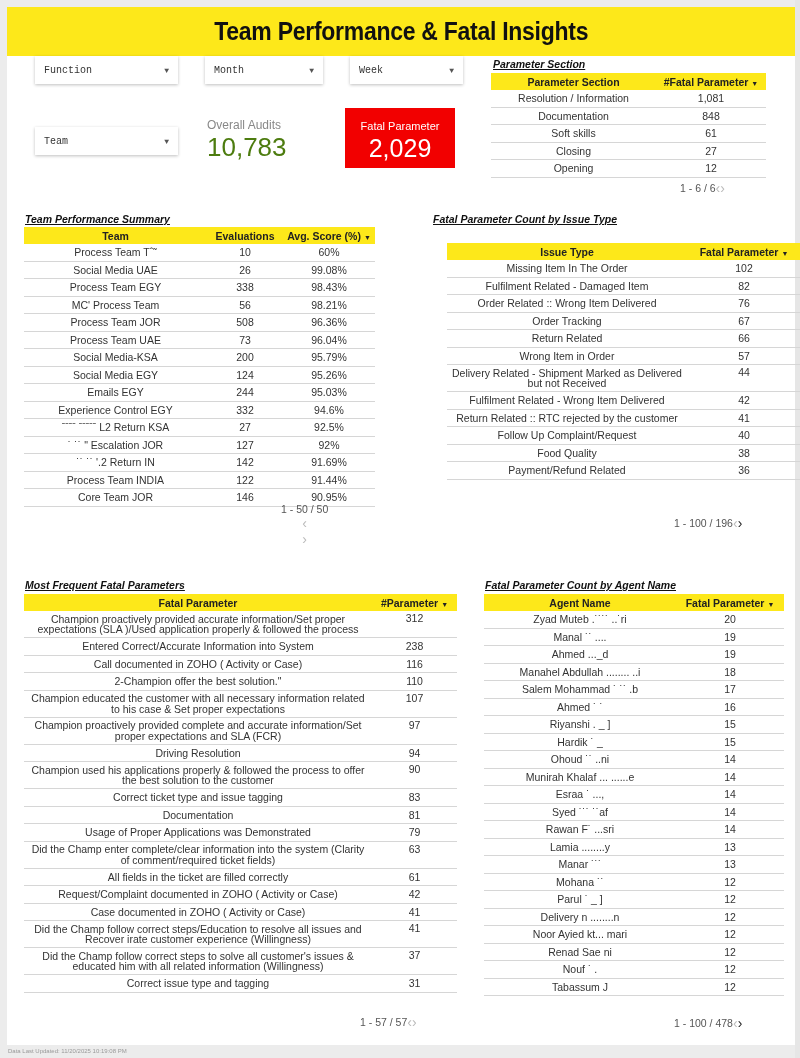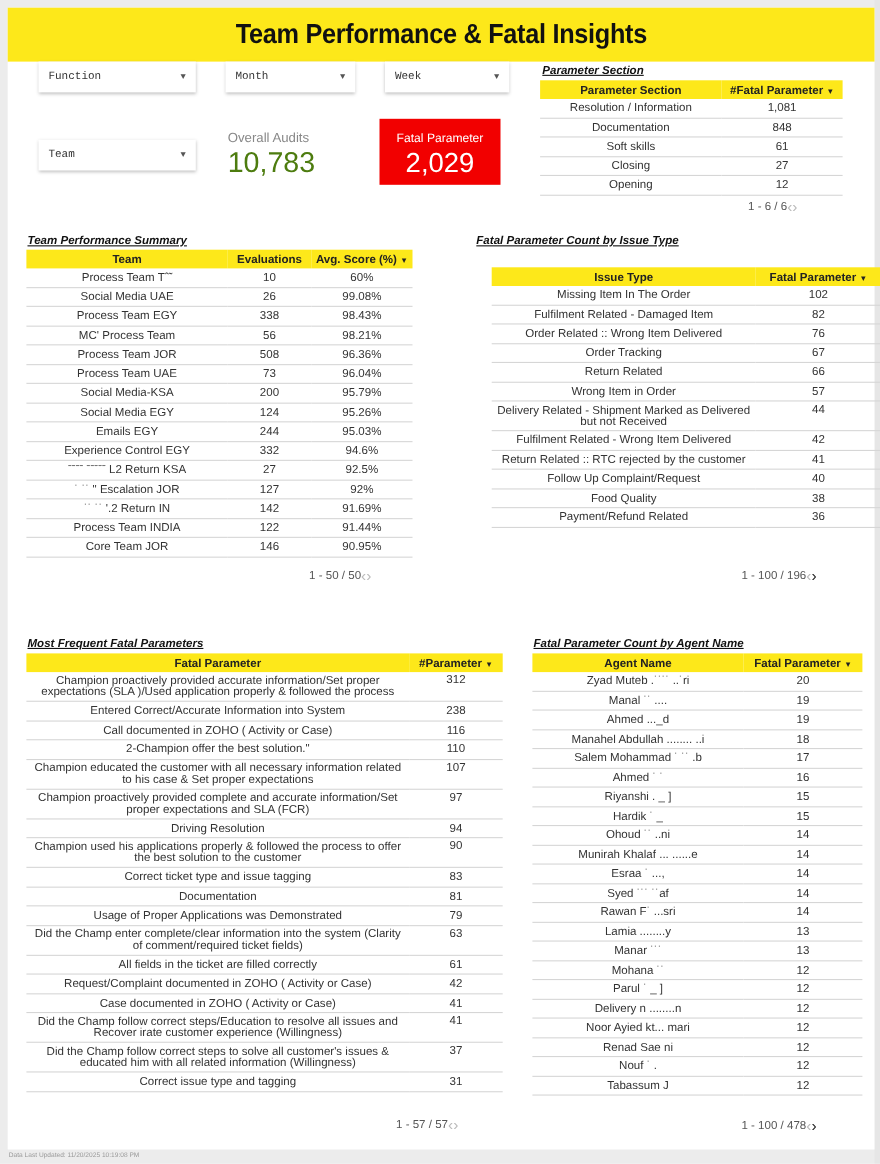--- a/index.html
+++ b/index.html
@@ -231,21 +231,21 @@
           <td>122</td>
           <td>91.44%</td>
         </tr>
         <tr>
           <td>Core Team JOR</td>
           <td>146</td>
           <td>90.95%</td>
         </tr>
       </tbody>
   </table>
-  <div class="pager" style="left:274px;top:508px;">
+  <div class="pager" style="left:274px;top:496px;flex-direction:column;">
     <span>1 - 50 / 50</span>
     <span class="arrow">‹</span>
     <span class="arrow">›</span>
   </div>
 
   <div class="section-title" style="left:426px;top:206px;">Fatal Parameter Count by Issue Type</div>
   <table class="tbl" id="tbl-issue" style="left:440px;top:220px;width:354px;margin-top:16px;">
     <colgroup>
         <col style="width:240px">
         <col style="width:114px">

